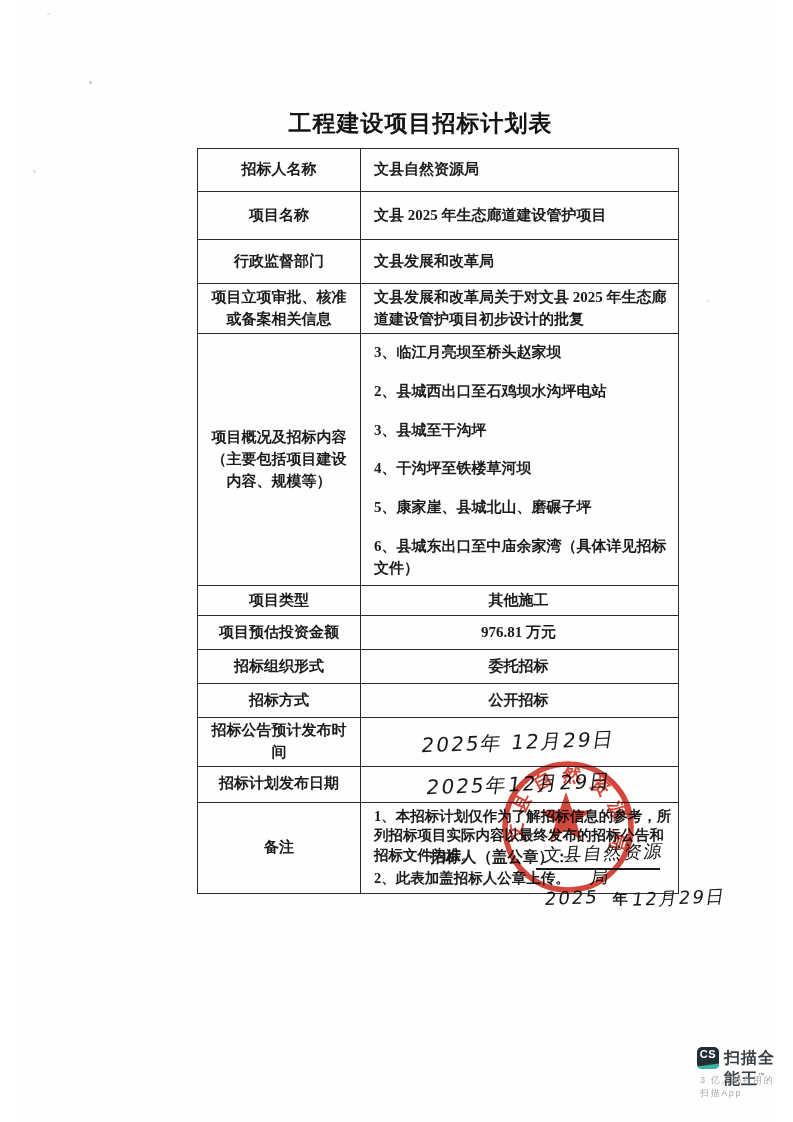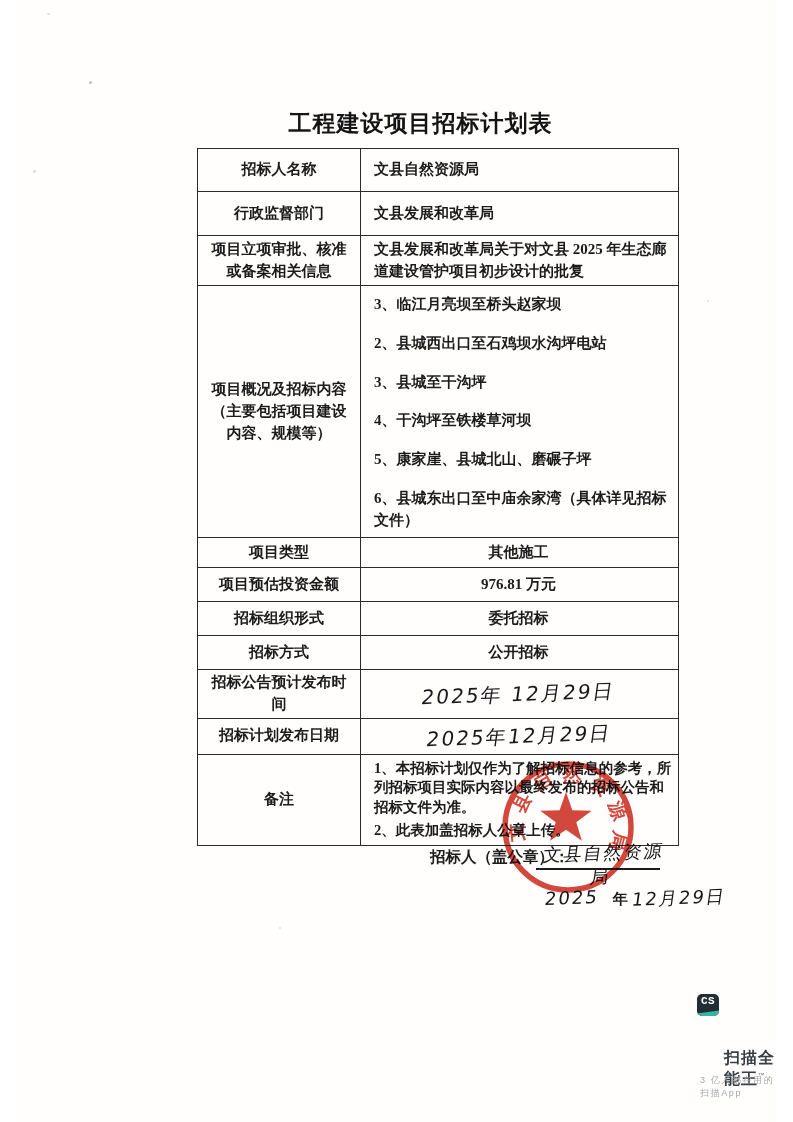--- a/index.html
+++ b/index.html
@@ -44,23 +44,23 @@
   }
   .sig-underline { position:absolute; left:519px; top:868px; width:124px; height:2px; background:#1c1c1c; }
   .sig-date { position:absolute; left:528px; top:886px; font-size:15px; font-weight:600; white-space:nowrap; }
   .sig-date .hand { font-size:18px; }
   .sig-date .gap { display:inline-block; width:14px; }
   
   .seal { position:absolute; left:481px; top:757px; width:140px; height:140px;
           opacity:.92; mix-blend-mode:multiply; z-index:2; }
   
   .wm-logo {
-    position:absolute; left:680px; top:994px; width:22px; height:22px;
+    position:absolute; left:680px; top:1047px; width:22px; height:22px;
     background:#222d35; border-radius:5px; overflow:hidden;
-    font-family:Liberation Mono, monospace;
+    font-family:Liberation Sans, sans-serif;
   }
   .wm-logo .cs { position:absolute; left:0; top:1px; width:100%; text-align:center;
     color:#ffffff; font-size:11px; font-weight:bold; letter-spacing:.5px; }
   .wm-accent { position:absolute; left:-2px; bottom:-3px; width:26px; height:7px;
     background:#35b5a5; transform:rotate(-8deg); }
   .wm-name { position:absolute; left:707px; top:1048px; font-size:16px; font-weight:bold;
     color:#373f46; font-family:"Liberation Sans",sans-serif; letter-spacing:1px; }
   .wm-name sup { font-size:7px; color:#8d9296; }
   .wm-tagline { position:absolute; left:683px; top:1074px; font-size:9px; color:#a4a8ac;
     font-family:"Liberation Sans",sans-serif; letter-spacing:1.6px; }
@@ -72,20 +72,24 @@
 
 <div class="page">
 
   <div class="doc-title">工程建设项目招标计划表</div>
 
   <table class="form">
     <tbody>
         <tr class="h43">
       <td class="lbl">招标人名称</td>
       <td class="val">文县自然资源局</td>
+    </tr>
+    <tr class="h48">
+      <td class="lbl">项目名称</td>
+      <td class="val">文县 2025 年生态廊道建设管护项目</td>
     </tr>
     <tr class="h44">
       <td class="lbl">行政监督部门</td>
       <td class="val">文县发展和改革局</td>
     </tr>
     <tr class="h50">
       <td class="lbl">项目立项审批、核准或备案相关信息</td>
       <td class="val">文县发展和改革局关于对文县 2025 年生态廊道建设管护项目初步设计的批复</td>
     </tr>
     <tr class="h184">

